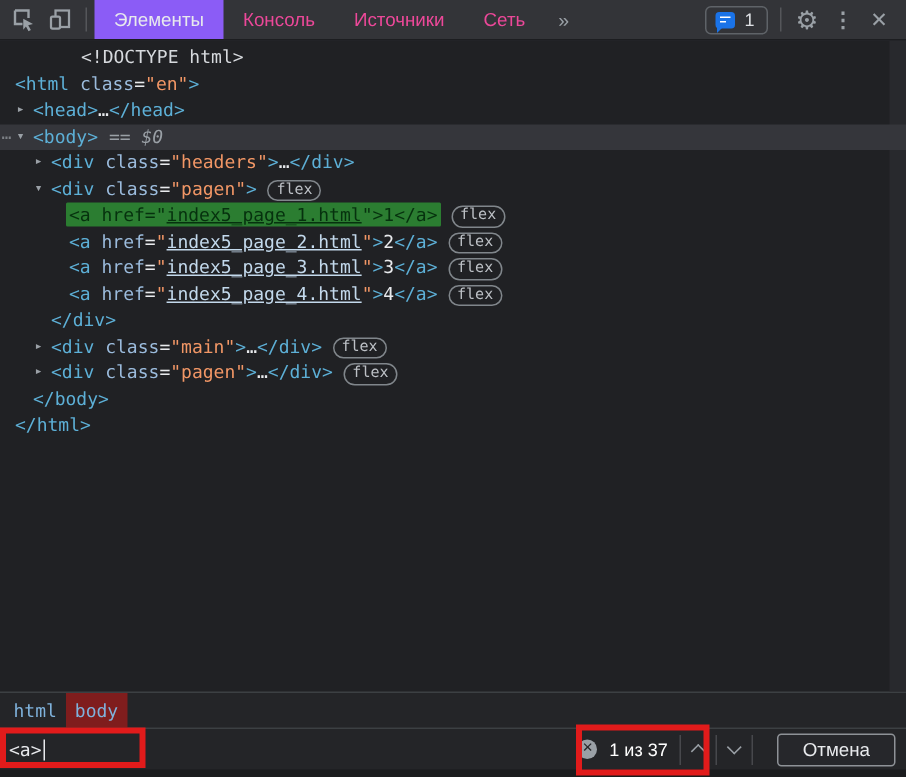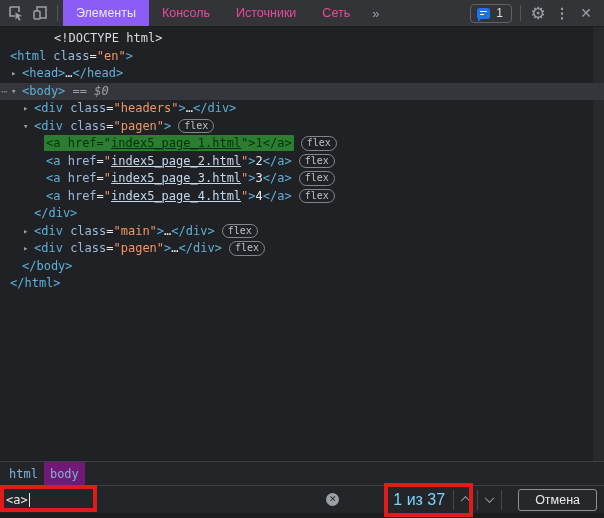--- a/index.html
+++ b/index.html
@@ -131,21 +131,21 @@
     font-family: "DejaVu Sans Mono", monospace;
     font-size: 12px;
   }
   .crumb {
     display: flex; align-items: center;
     padding: 0 6px;
     color: #7fb2dc;
     background: none; border: none; cursor: pointer;
     font: inherit;
   }
-  .crumb.selected { background: #701a75; }
+  .crumb.selected { background: #7f1d1d; }
 
   
   .search-bar {
     height: 28px;
     background: #242528;
     border-top: 1px solid #3c4043;
     display: flex; align-items: center;
     padding: 0 7px 0 6px;
   }
   .search-input {
@@ -157,21 +157,21 @@
   }
   .caret { width: 1px; height: 14px; background: #e8eaed; margin-left: 1px; }
   .clear-btn {
     width: 13px; height: 13px; border-radius: 50%;
     background: #9aa0a6; color: #26272a;
     border: none; cursor: pointer;
     font-size: 9px; line-height: 13px; text-align: center;
     padding: 0; margin-right: 8px;
     font-family: "DejaVu Sans", sans-serif;
   }
-  .match-count { color: #7dd3fc; font-size: 16px; margin-right: 8px; white-space: nowrap; margin-left: 46px; }
+  .match-count { color: #ffffff; font-size: 12px; margin-right: 8px; white-space: nowrap; }
   .sbar-sep { width: 1px; height: 20px; background: #47484c; }
   .nav-btn {
     width: 23px; height: 22px;
     background: none; border: none; cursor: pointer;
     display: flex; align-items: center; justify-content: center;
   }
   .chev { width: 7px; height: 7px; border-right: 1.6px solid #9aa0a6; border-bottom: 1.6px solid #9aa0a6; }
   .chev.up   { transform: rotate(-135deg) translate(-1px,-1px); }
   .chev.down { transform: rotate(45deg) translate(-1px,-1px); }
   .cancel-btn {

